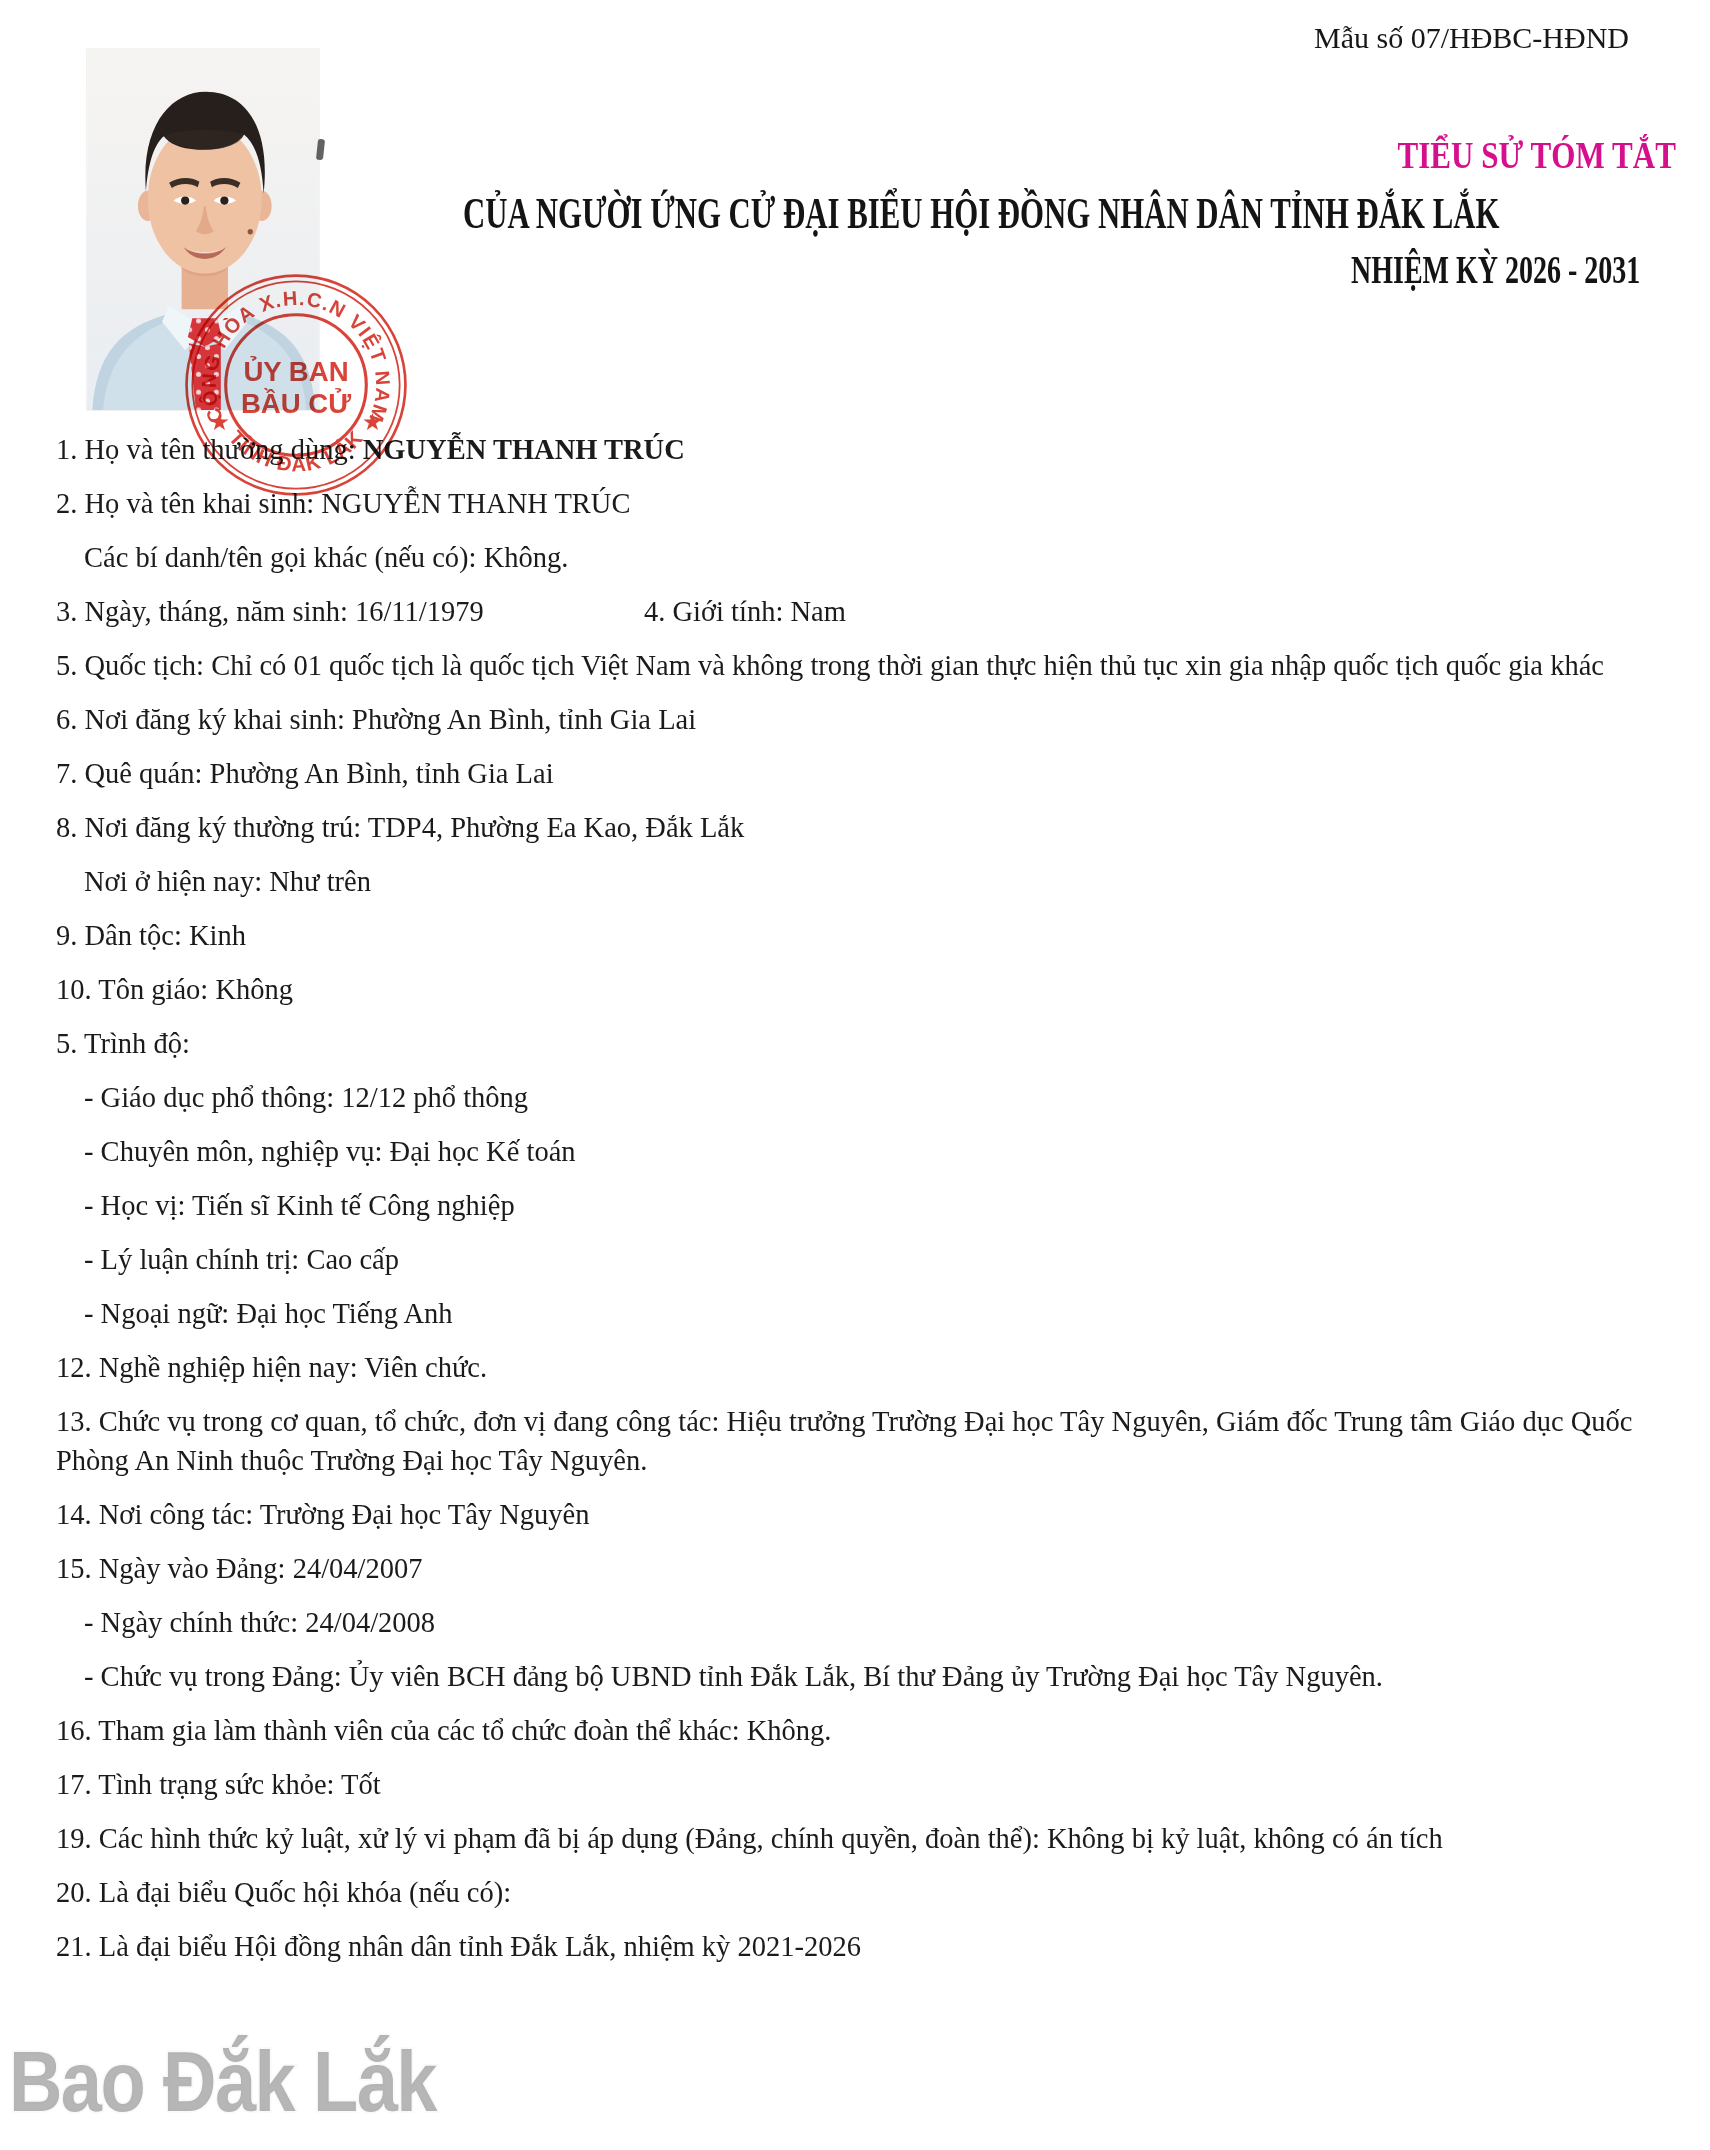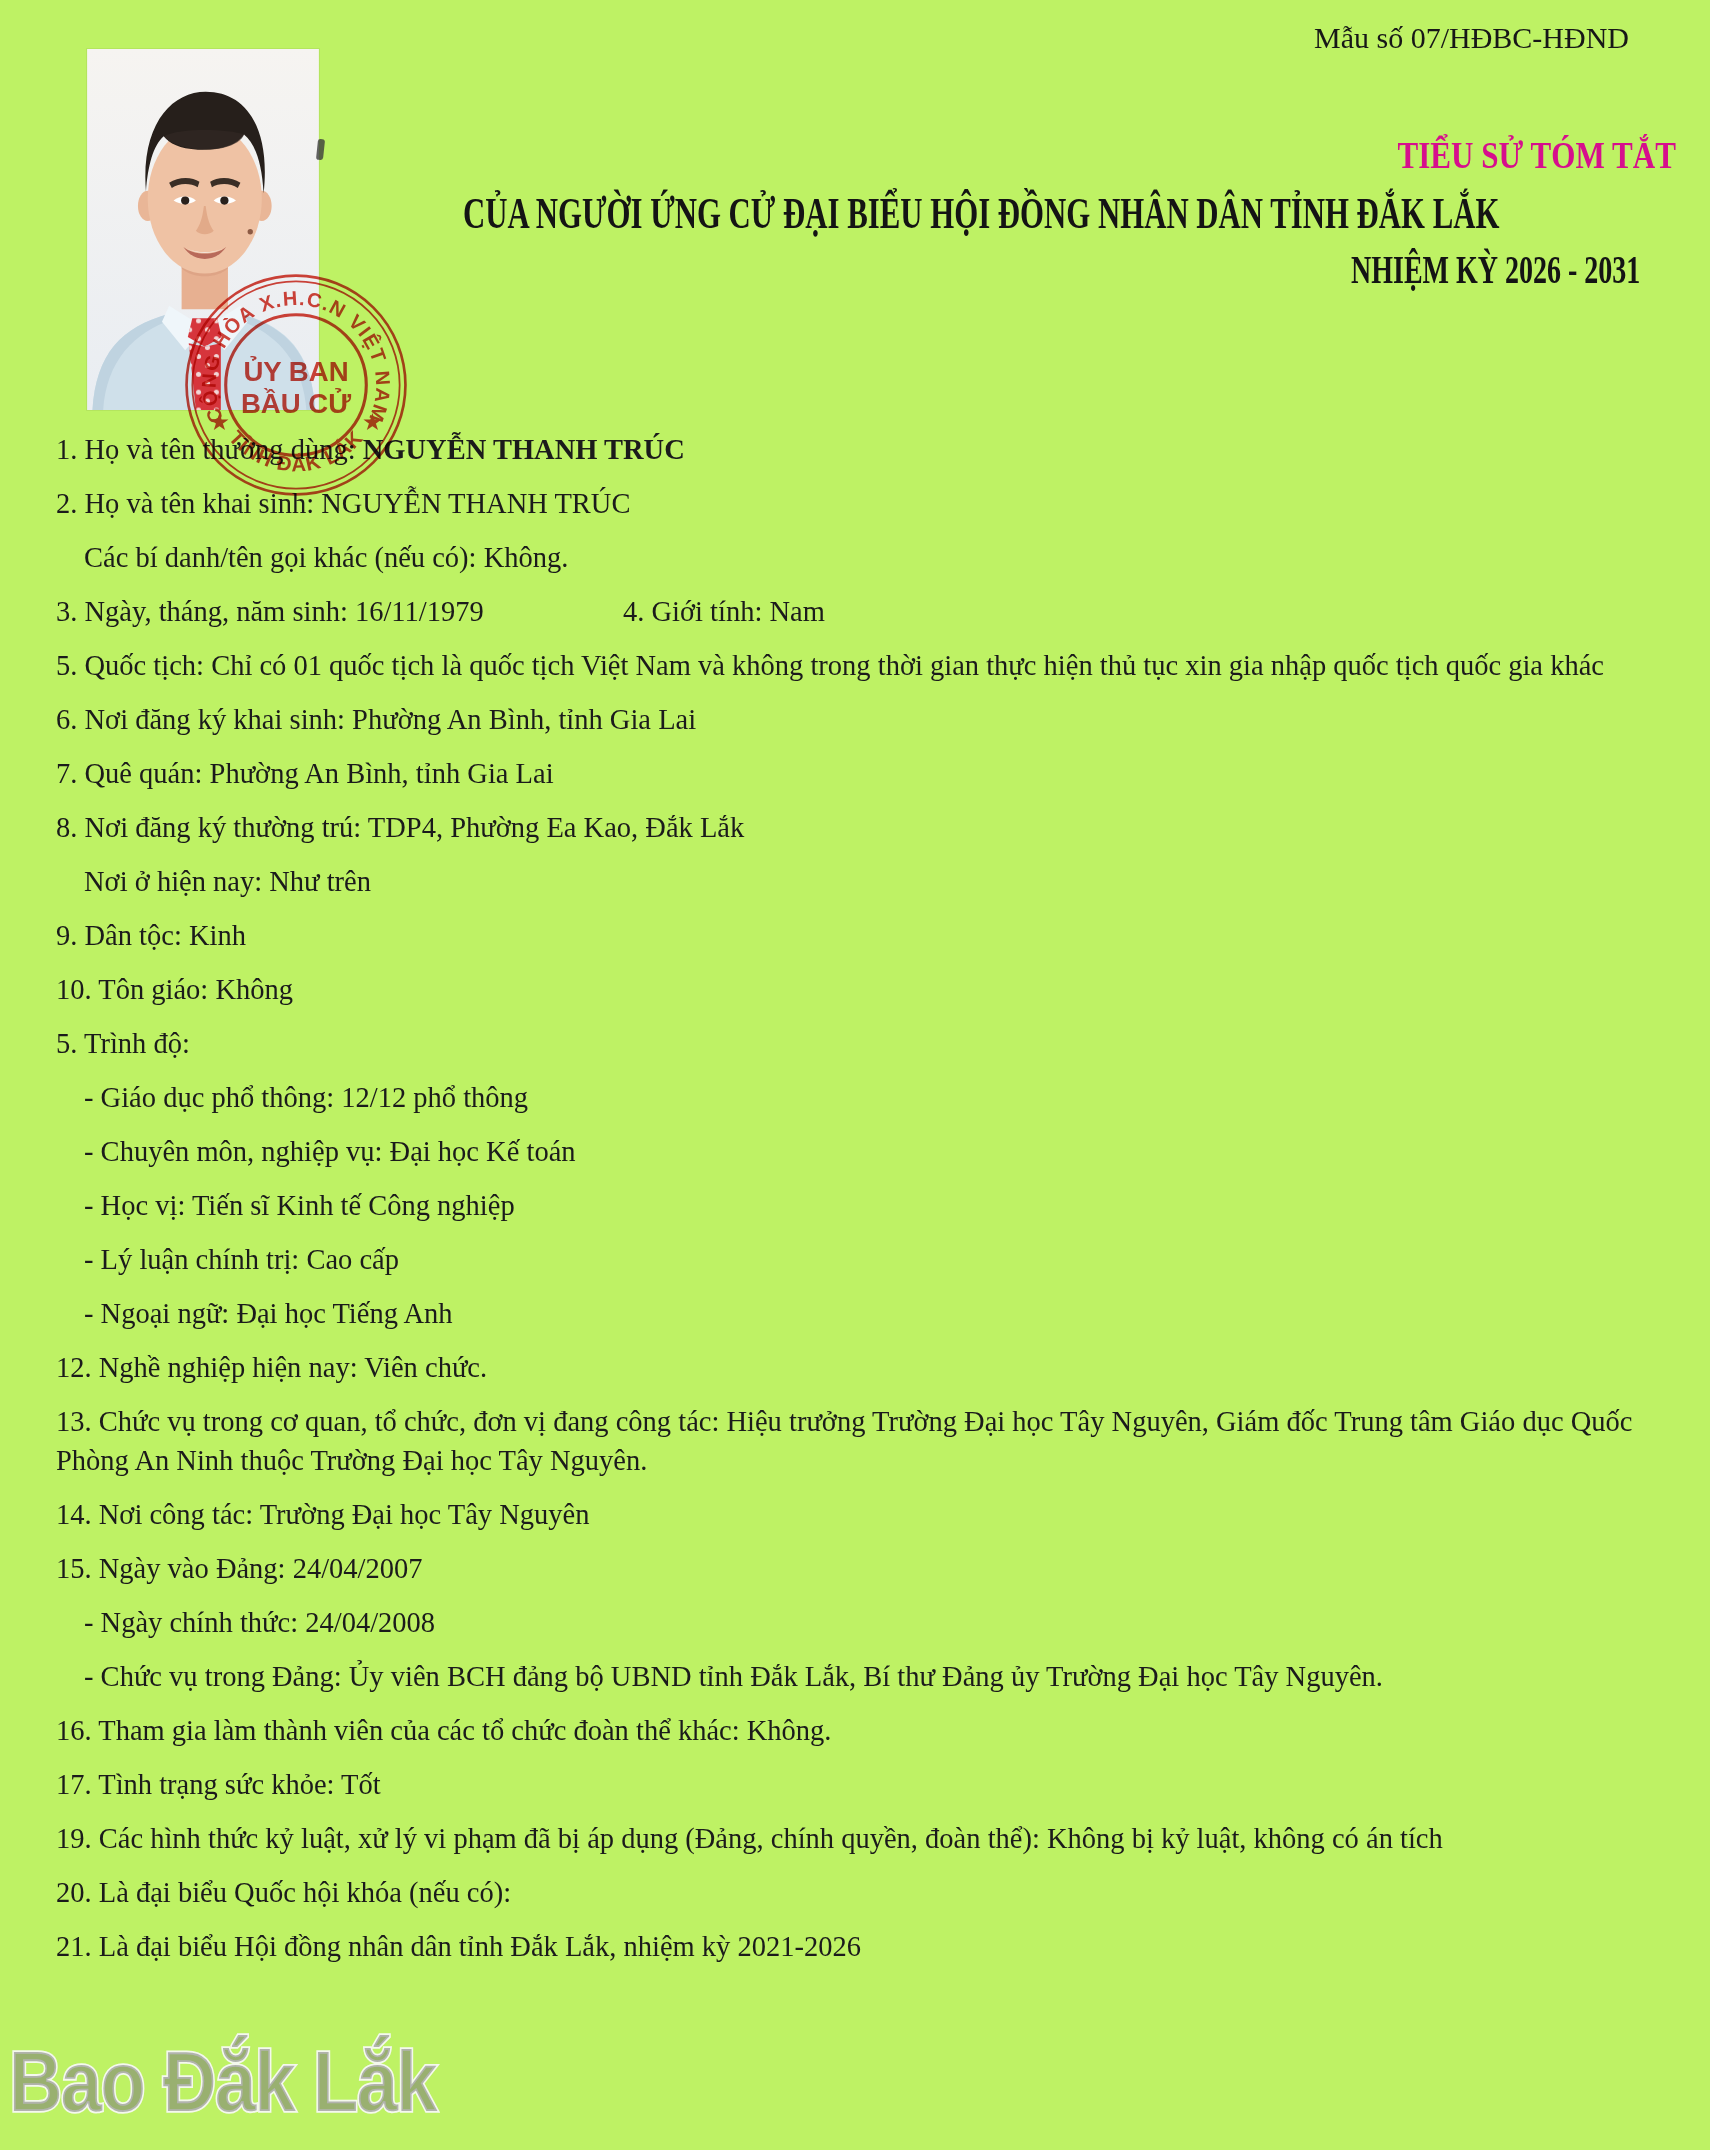--- a/index.html
+++ b/index.html
@@ -1,19 +1,19 @@
 <!DOCTYPE html>
 <html style="font-size:14.3px"><head>
 <meta charset="utf-8">
 <style>
   html,body{margin:0;padding:0;background:#888;}
   .page{
     position:relative;
     width:1711px;height:2150px;
-    background:#bef264;
+    background:#ffffff;
     margin:0 auto;
     overflow:hidden;
     font-family:"Liberation Serif", serif;
     color:#1b1b1b;
   }
 
   
   .form-code{
     position:absolute;top:19.6px;right:82px;
     font-size:30px;line-height:36px;color:#171717;
@@ -68,21 +68,21 @@
     position:absolute;left:56px;top:430px;width:1615px;
     font-size:28.5px;z-index:3;
   }
   .para{
     margin:0 0 15px 0;line-height:39px;min-height:39px;
     position:relative;
   }
   .para.sub{padding-left:28px;}
   .para.nowrap{white-space:nowrap;}
   .para b{font-weight:bold;}
-  .col2{position:absolute;left:567px;top:0;white-space:nowrap;}
+  .col2{position:absolute;left:588px;top:0;white-space:nowrap;}
 
   
   .watermark{
     position:absolute;left:9px;top:2037px;z-index:2;
     font-family:"Liberation Sans", sans-serif;font-weight:bold;
     font-size:86px;line-height:89px;letter-spacing:-1.8px;
     color:rgba(122,122,122,0.55);
     -webkit-text-stroke:3.6px rgba(248,248,248,0.92);
     paint-order:stroke fill;
     transform:scaleX(0.86);transform-origin:left center;

